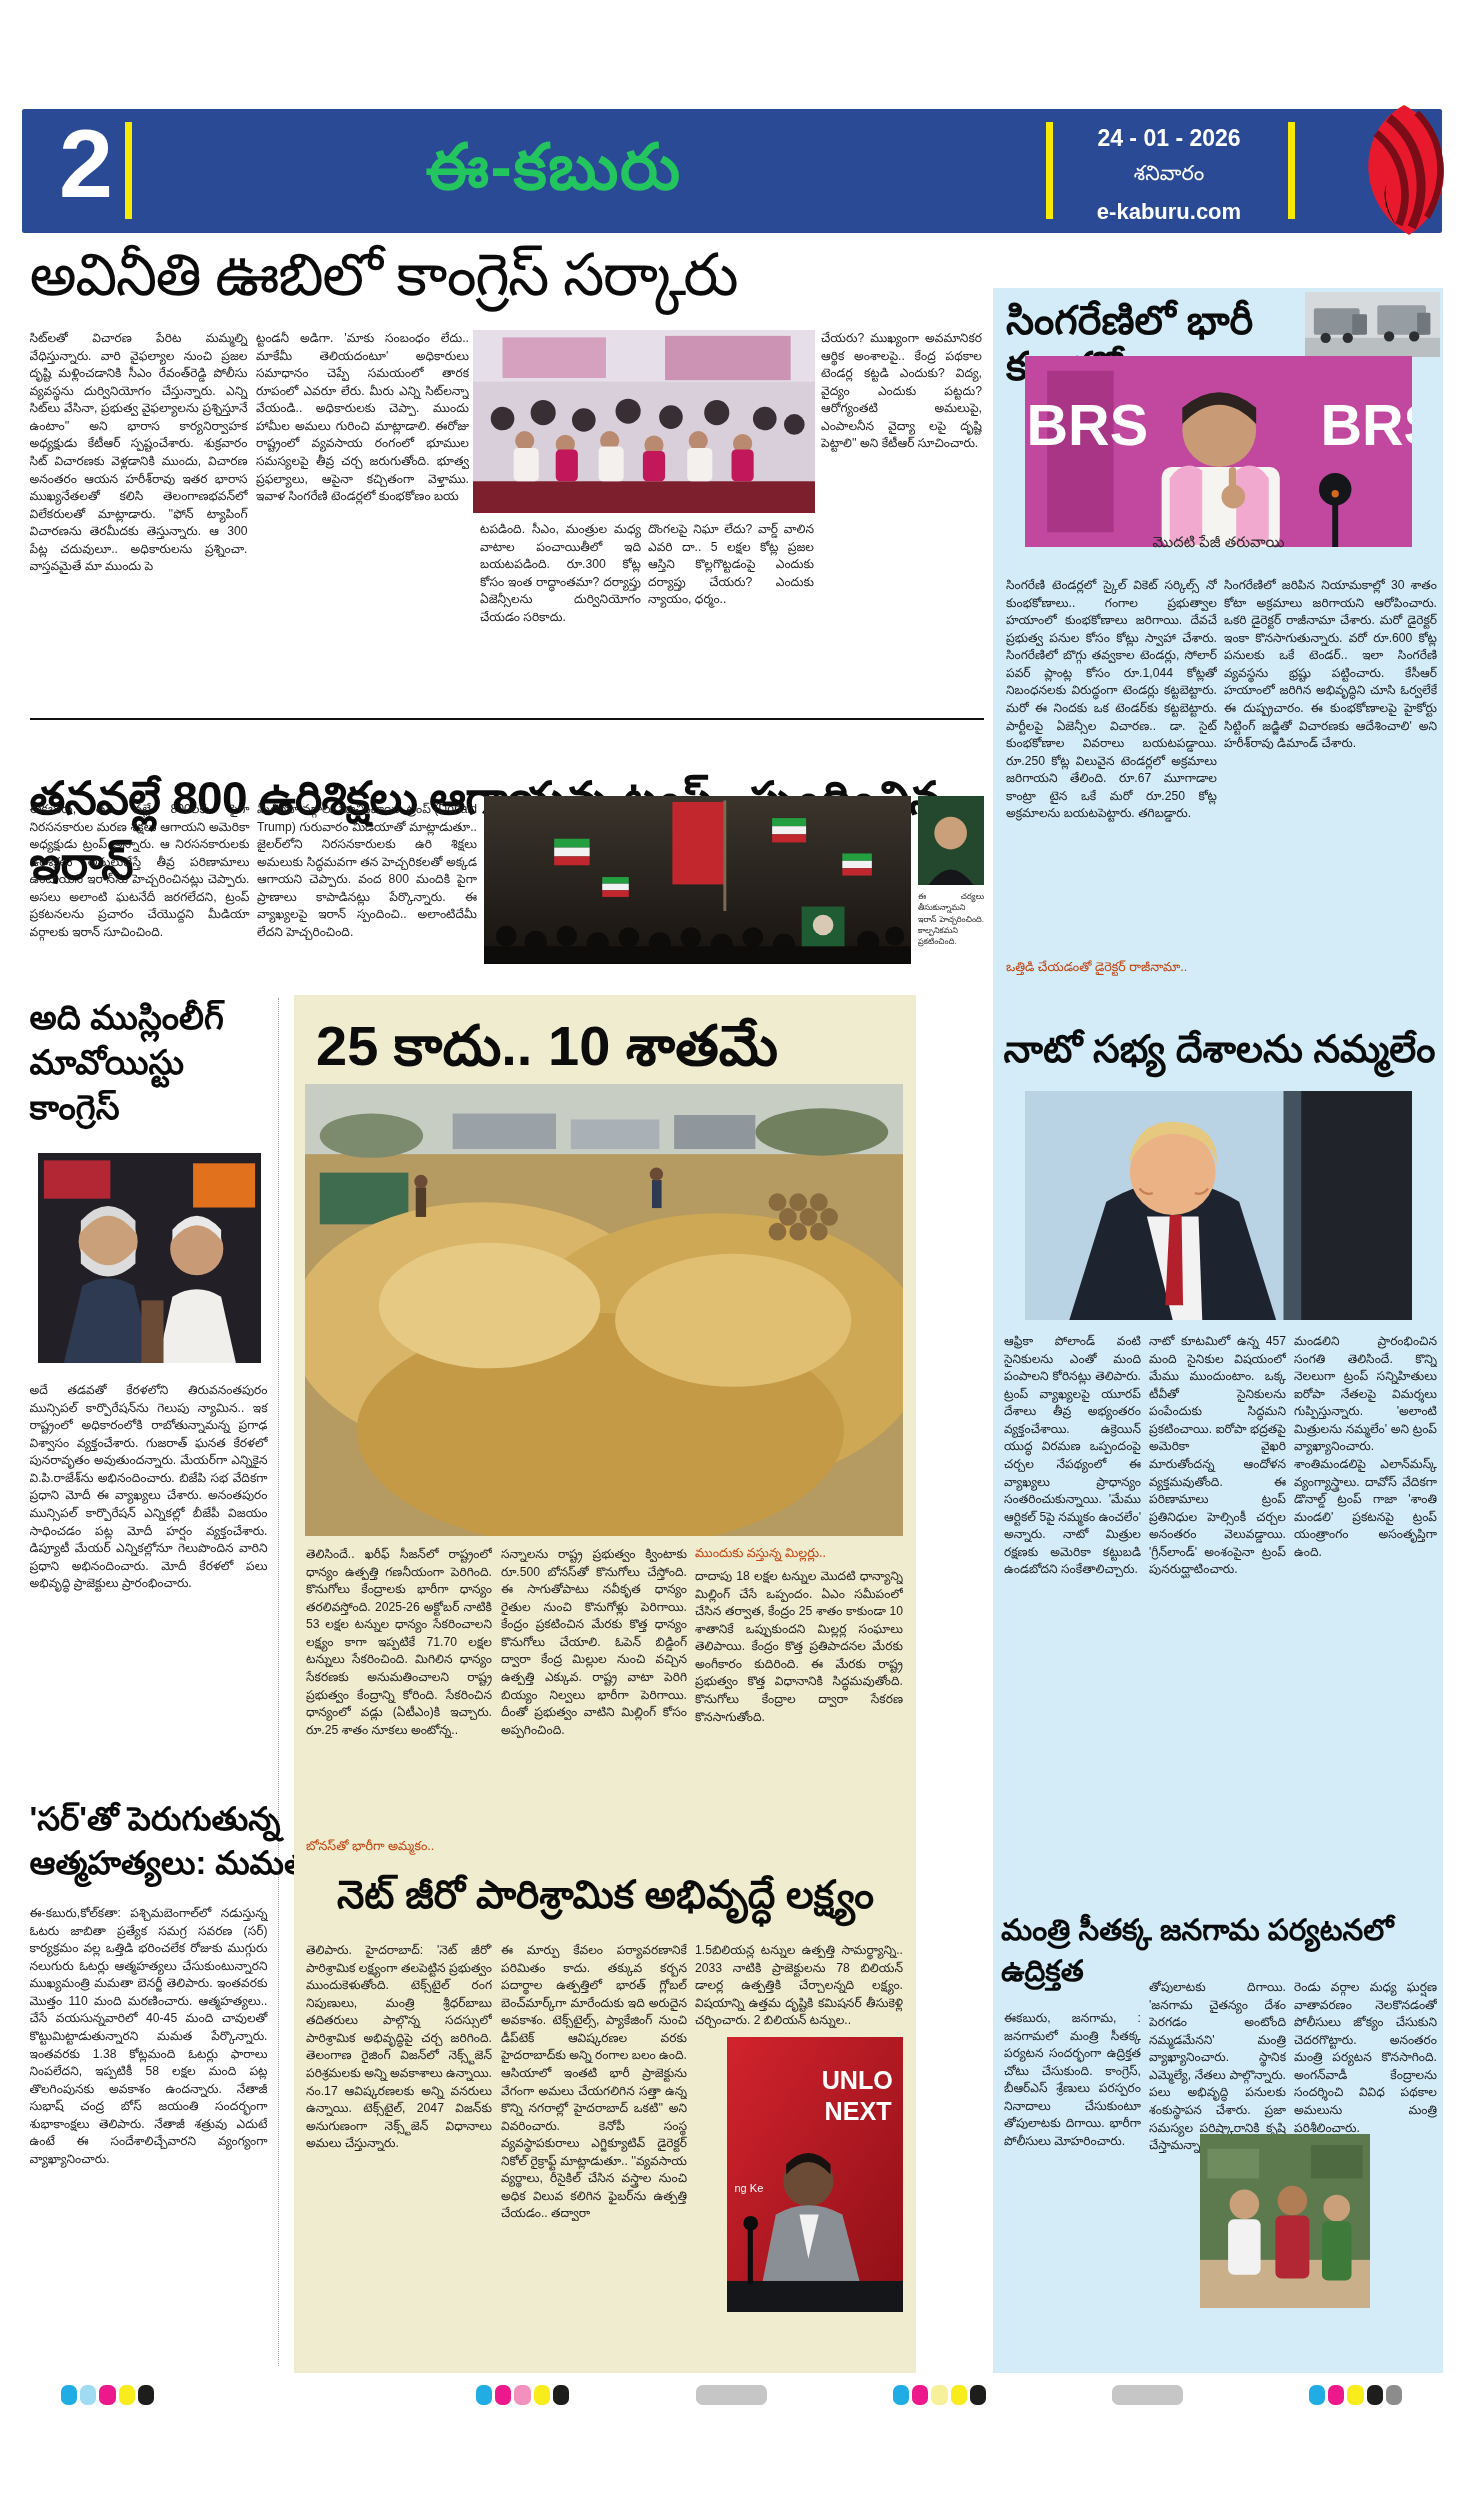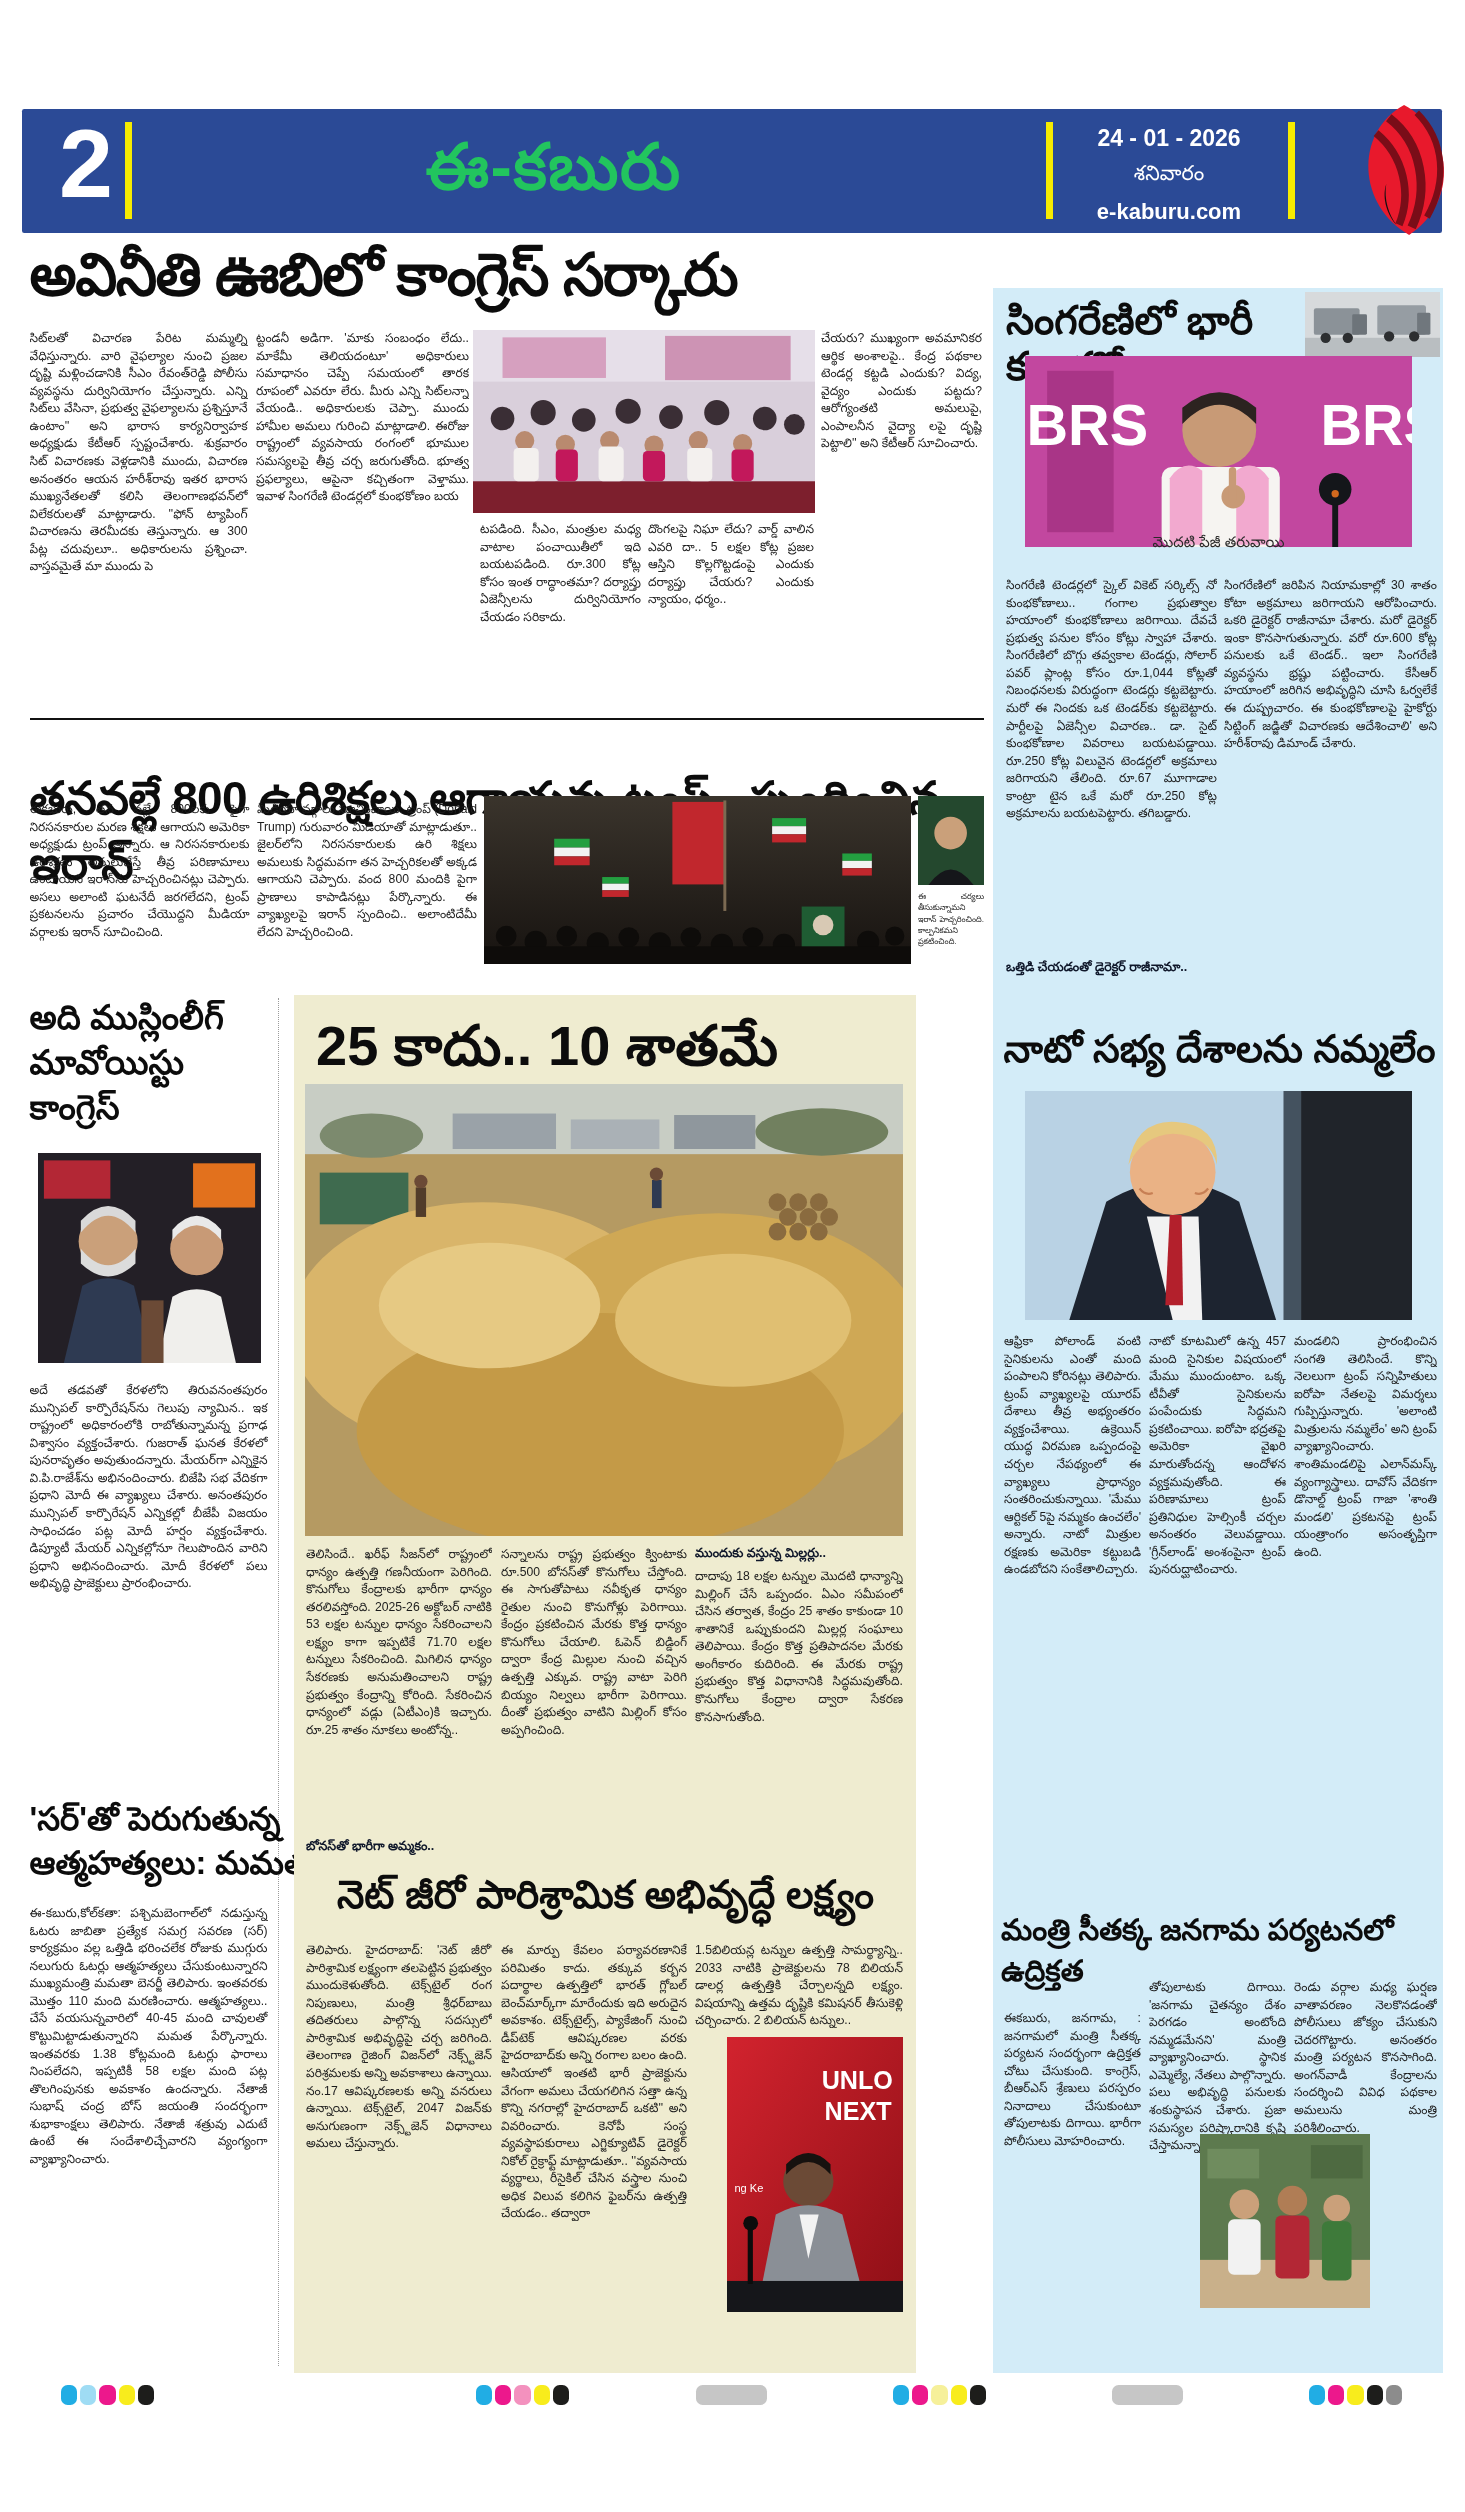--- a/index.html
+++ b/index.html
@@ -12,38 +12,38 @@
   .pagenum{position:absolute;left:37px;top:1.5px;font-size:97px;font-weight:800;color:#fff;line-height:1.1;}
   .ybar{position:absolute;top:13.3px;width:6.6px;height:97px;background:#f6eb00;}
   .masthead-title{position:absolute;left:251px;top:20.7px;width:561px;text-align:center;
         font-size:64px;font-weight:800;color:#22c55e;letter-spacing:1.5px;}
   .datebox{position:absolute;left:1038px;top:16.2px;width:218px;text-align:center;color:#fff;}
   .datebox .d1{font-size:23px;font-weight:700;}
   .datebox .d2{font-size:20.7px;margin-top:8.9px;}
   .datebox .d3{font-size:22px;font-weight:700;margin-top:8.9px;}
   
   .hl{font-weight:800;color:#0c0c0c;}
-  .hl-main{left:29.5px;top:245px;width:956px;font-size:59px;font-weight:700;letter-spacing:-1.5px;line-height:1.05;}
+  .hl-main{left:29.5px;top:245px;width:956px;font-size:59px;font-weight:400;letter-spacing:-1.5px;line-height:1.05;}
   .hl-iran{left:29.5px;top:731px;width:954px;font-size:46px;font-weight:900;letter-spacing:-0.7px;margin-top:40px;}
   .hl-singareni{left:1006px;top:297px;width:295px;font-size:40px;line-height:1.15;}
   .hl-nato{left:1001px;top:1028px;width:437px;font-size:38px;text-align:center;}
   .hl-seethakka{left:1001px;top:1913px;width:437px;font-size:29.5px;text-align:left;}
   .hl-muslim{left:29.5px;top:995px;width:247px;font-size:34px;line-height:1.32;}
   .hl-mamata{left:29.5px;top:1798px;width:281px;font-size:32.5px;line-height:1.35;}
   .hl-paddy{left:316px;top:1013px;width:583px;font-size:56px;font-weight:900;}
   .hl-netzero{left:310px;top:1873px;width:591px;font-size:39px;text-align:center;}
   
   .panel-blue{position:absolute;left:993px;top:288px;width:450px;height:2085px;background:#d3ecf8;}
   .panel-cream{position:absolute;left:294px;top:995px;width:622px;height:1378px;background:#efecd0;}
   .dotted-sep{position:absolute;left:278px;top:998px;height:1368px;border-left:1.5px dotted #9b9b9b;}
   .rule{position:absolute;left:29.5px;top:718px;width:954px;border-top:2.2px solid #111;}
   
   .body-text{font-size:12.2px;line-height:1.44;text-align:justify;color:#1c1c1c;overflow:hidden;}
   .body-sm{font-size:8.1px;line-height:1.4;text-align:justify;color:#1c1c1c;overflow:hidden;}
-  .subhead{font-size:12.6px;font-weight:700;color:#0f172a;overflow:hidden;}
+  .subhead{font-size:12.6px;font-weight:400;color:#c2410c;overflow:hidden;}
   .caption{font-size:14.8px;color:#2a2a2a;text-align:center;}
   
   .photo{position:absolute;overflow:hidden;background:#888;}
   .photo svg{display:block;width:100%;height:100%;}
   
   .print-marks{position:absolute;left:0;top:2385px;width:1466px;height:22px;}
   .barg{position:absolute;top:0;display:flex;gap:3px;}
   .barg span{display:block;width:16.2px;height:20px;border-radius:6.6px;}
   .grayb{position:absolute;top:0;width:71px;height:20px;border-radius:6.6px;}
 </style>

